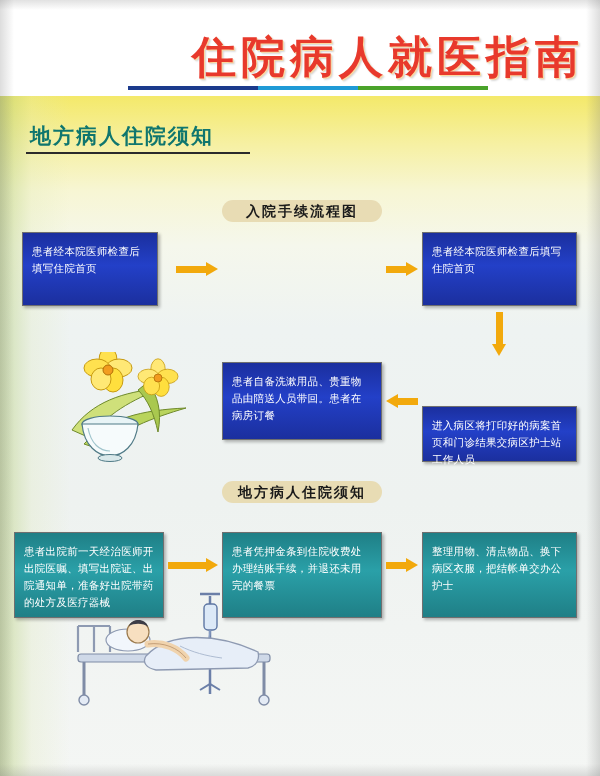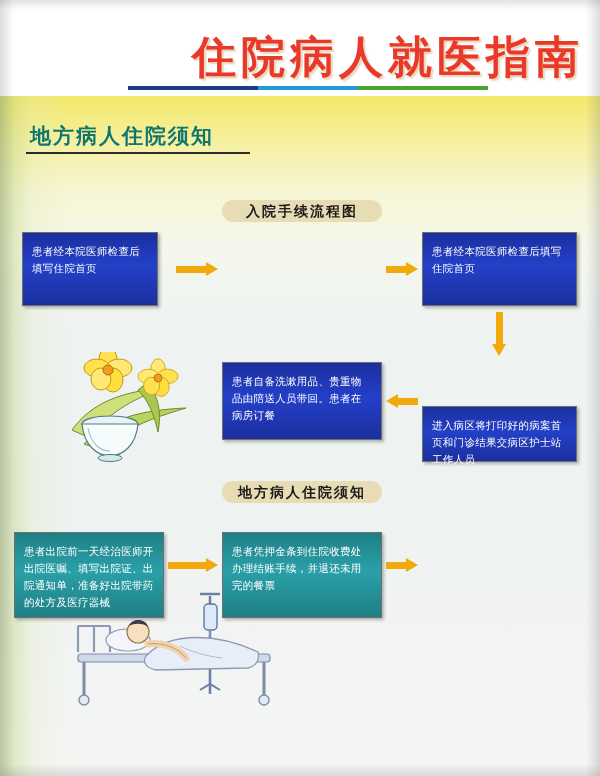--- a/index.html
+++ b/index.html
@@ -316,20 +316,21 @@
         <ellipse cx="28" cy="6" rx="28" ry="8" fill="#e8f4f6" stroke="#4f7a86" stroke-width="1.2"></ellipse>
         <path d="M0 6 C2 28 16 38 28 38 C40 38 54 28 56 6 Z" fill="#f6fbfc" stroke="#4f7a86" stroke-width="1.2"></path>
         <path d="M6 10 C9 26 18 33 28 33" fill="none" stroke="#9fc4cc" stroke-width="1.2"></path>
         <ellipse cx="28" cy="40" rx="12" ry="3.5" fill="#d9e8ea" stroke="#4f7a86" stroke-width="1"></ellipse>
       </g>
     </svg>
   </div>
 
   <div class="box box-teal c1">患者出院前一天经治医师开出院医嘱、填写出院证、出院通知单，准备好出院带药的处方及医疗器械</div>
   <div class="box box-teal c2">患者凭押金条到住院收费处办理结账手续，并退还未用完的餐票</div>
+  <div class="box box-teal c3">整理用物、清点物品、换下病区衣服，把结帐单交办公护士</div>
 
   <div class="arrow-h right a5">
     <div class="shaft"></div>
       <div class="head"></div>
   </div>
   <div class="arrow-h right a6">
     <div class="shaft"></div>
       <div class="head"></div>
   </div>
 

